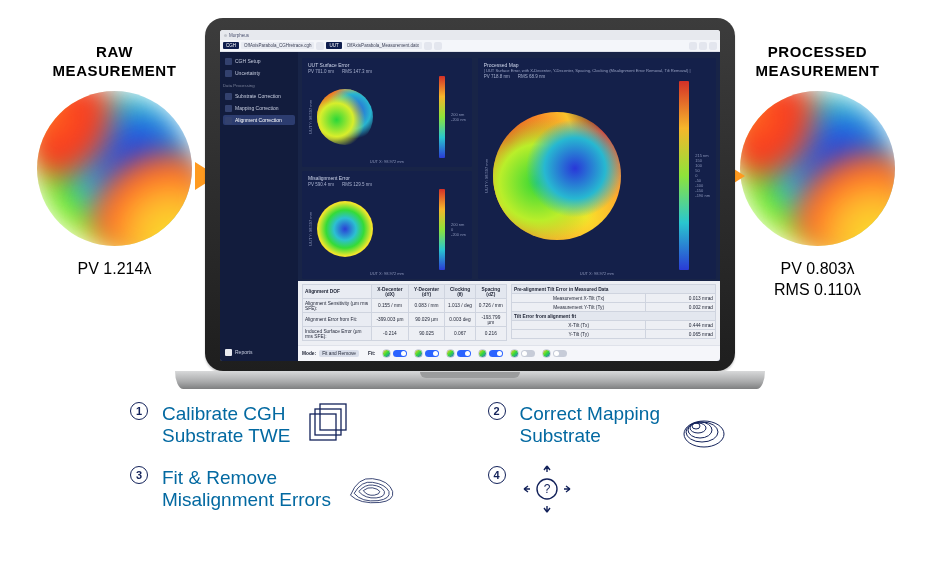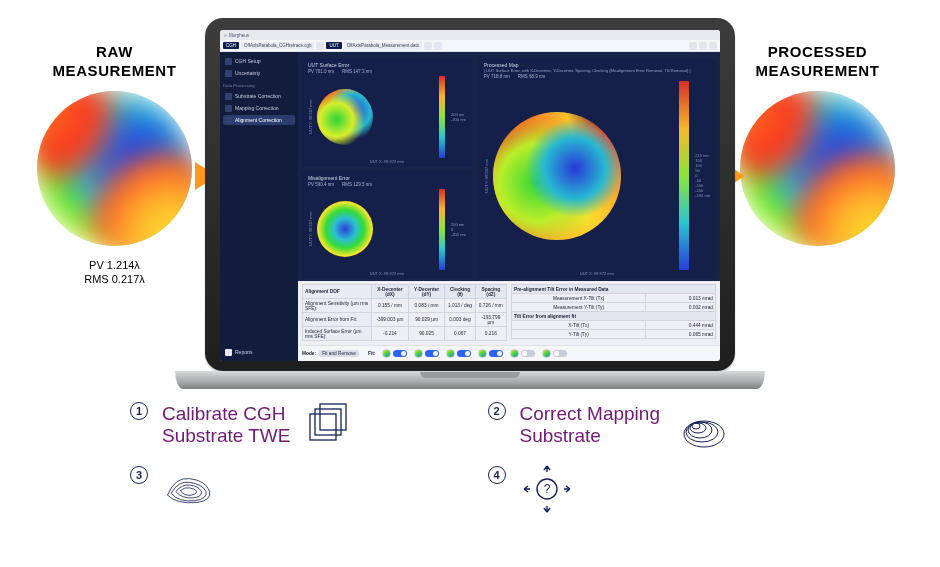--- a/index.html
+++ b/index.html
@@ -10,21 +10,21 @@
     .measure-block { position: absolute; top: 43px; width: 175px; text-align: center; }
     .measure-block.left { left: 27px; }
     .measure-block.right { right: 35px; }
     .measure-title { font-weight: 700; font-size: 15px; letter-spacing: 0.6px; margin-bottom: 10px; line-height: 1.25; }
     .disc { width: 155px; height: 155px; border-radius: 50%; margin: 0 auto 12px auto; position: relative; overflow: hidden; }
     .disc .blob { position: absolute; border-radius: 50%; filter: blur(12px); mix-blend-mode: normal; }
     .disc .g1 { background: radial-gradient(circle at 65% 45%, #2937d8 0%, #2164e2 25%, #28c1d6 45%, transparent 60%); inset:0; }
     .disc .g2 { background: radial-gradient(circle at 30% 60%, #36e33a 0%, #a1ef29 30%, #f5e822 50%, transparent 65%); inset:0; }
     .disc .g3 { background: radial-gradient(circle at 18% 30%, #ff6a1d 0%, #f73021 40%, transparent 65%); width:70%; height:70%; left:-5%; top:-5%; }
     .disc .g4 { background: radial-gradient(circle at 70% 80%, #f9e42a 0%, #ffb42e 30%, #ff5a22 55%, transparent 70%); width:80%; height:80%; right:-10%; bottom:-10%; }
-    .measure-stats { font-size: 11px; line-height: 1.35; }
+    .measure-stats { font-size: 16px; line-height: 1.35; }
     .measure-stats span { display: block; }
 
     
     .arrow { position: absolute; width: 0; height: 0; border-top: 14px solid transparent; border-bottom: 14px solid transparent; border-left: 22px solid #FF9A1F; }
     .arrow.l { left: 195px; top: 162px; }
     .arrow.r { right: 195px; top: 162px; }
 
     
     .laptop { position: absolute; left: 205px; top: 18px; width: 530px; }
     .laptop-lid { width: 530px; height: 353px; background: linear-gradient(180deg,#3c3c3c,#1e1e1e); border-radius: 18px; padding: 12px 15px 10px 15px; box-shadow: 0 2px 2px rgba(0,0,0,.2); }
@@ -83,52 +83,55 @@
     .chip { display:flex; align-items:center; gap:2px; margin-left:4px; }
     .chip .d { width:9px; height:9px; border-radius:50%; background:linear-gradient(135deg, #f6d22b,#36d93a,#2b67e2); border:1px solid #c6cbd8; }
     .toggle { width:14px; height:7px; border-radius:4px; background:#2b63ff; position:relative; }
     .toggle::after { content:""; position:absolute; right:1px; top:1px; width:5px; height:5px; background:#fff; border-radius:50%; }
     .toggle.off { background:#c7ccd8; } .toggle.off::after { left:1px; right:auto; }
 
     
     .callouts { position:absolute; left:130px; right:115px; top:400px; display:grid; grid-template-columns: 1fr 1fr; column-gap:20px; row-gap:14px; }
     .callout { display:flex; align-items:center; gap:14px; }
     .callout .num { width:18px; height:18px; border:1.5px solid #13225a; color:#13225a; border-radius:50%; display:flex; align-items:center; justify-content:center; font-size:11px; font-weight:600; flex:0 0 auto; align-self:flex-start; margin-top:2px; }
-    .callout .txt { font-size:19px; line-height:1.18; color:#701a75; white-space:pre-line; }
+    .callout .txt { font-size:19px; line-height:1.18; color:#0369a1; white-space:pre-line; }
     .callout .ic { width:55px; height:50px; flex:0 0 auto; }
     svg { overflow:visible; }
   </style>
 </head>
 <body>
 <div class="stage">
 
   <div class="measure-block left">
     <div class="measure-title" style="white-space:pre-line">RAW
 MEASUREMENT</div>
     <div class="disc">
       <div class="blob g2"></div>
         <div class="blob g1"></div>
         <div class="blob g3"></div>
         <div class="blob g4"></div>
     </div>
     <div class="measure-stats">
       <span>PV 1.214λ</span>
-      <span>RMS 0.217λ</span>
     </div>
   </div>
   <div class="arrow l"></div>
 
   <div class="measure-block right">
     <div class="measure-title" style="white-space:pre-line">PROCESSED
 MEASUREMENT</div>
     <div class="disc">
       <div class="blob g2"></div>
         <div class="blob g1"></div>
         <div class="blob g3"></div>
         <div class="blob g4"></div>
+    </div>
+    <div class="measure-stats">
+      <span>PV 0.803λ</span>
+      <span>RMS 0.110λ</span>
     </div>
   </div>
   <div class="arrow r"></div>
 
   <div class="laptop">
     <div class="laptop-lid">
       <div class="screen">
 
         <div class="titlebar">
           <span class="w"></span>
@@ -382,20 +385,22 @@
               <ellipse cx="28" cy="32" rx="16" ry="10"></ellipse>
               <ellipse cx="26" cy="30" rx="12" ry="8"></ellipse>
               <ellipse cx="24" cy="28" rx="8" ry="5"></ellipse>
               <ellipse cx="22" cy="26" rx="4" ry="3"></ellipse>
         </g>
           </svg>
       </span>
     </div>
     <div class="callout">
       <span class="num">3</span>
+      <span class="txt">Fit &amp; Remove
+Misalignment Errors</span>
       <span class="ic">
         <svg viewBox="0 0 60 50">
             <g fill="none" stroke="#13225a" stroke-width="0.9">
           <path d="M6 34 Q14 14 30 16 Q48 18 52 30 Q54 40 38 42 Q16 44 6 34 Z"></path>
           <path d="M10 32 Q18 18 30 20 Q44 22 48 30 Q50 38 36 40 Q18 42 10 32 Z"></path>
           <path d="M15 30 Q22 22 30 23 Q40 24 43 30 Q44 36 34 37 Q22 38 15 30 Z"></path>
           <path d="M20 29 Q25 25 30 26 Q36 27 38 30 Q38 33 32 34 Q24 35 20 29 Z"></path>
         </g>
           </svg>
       </span>

